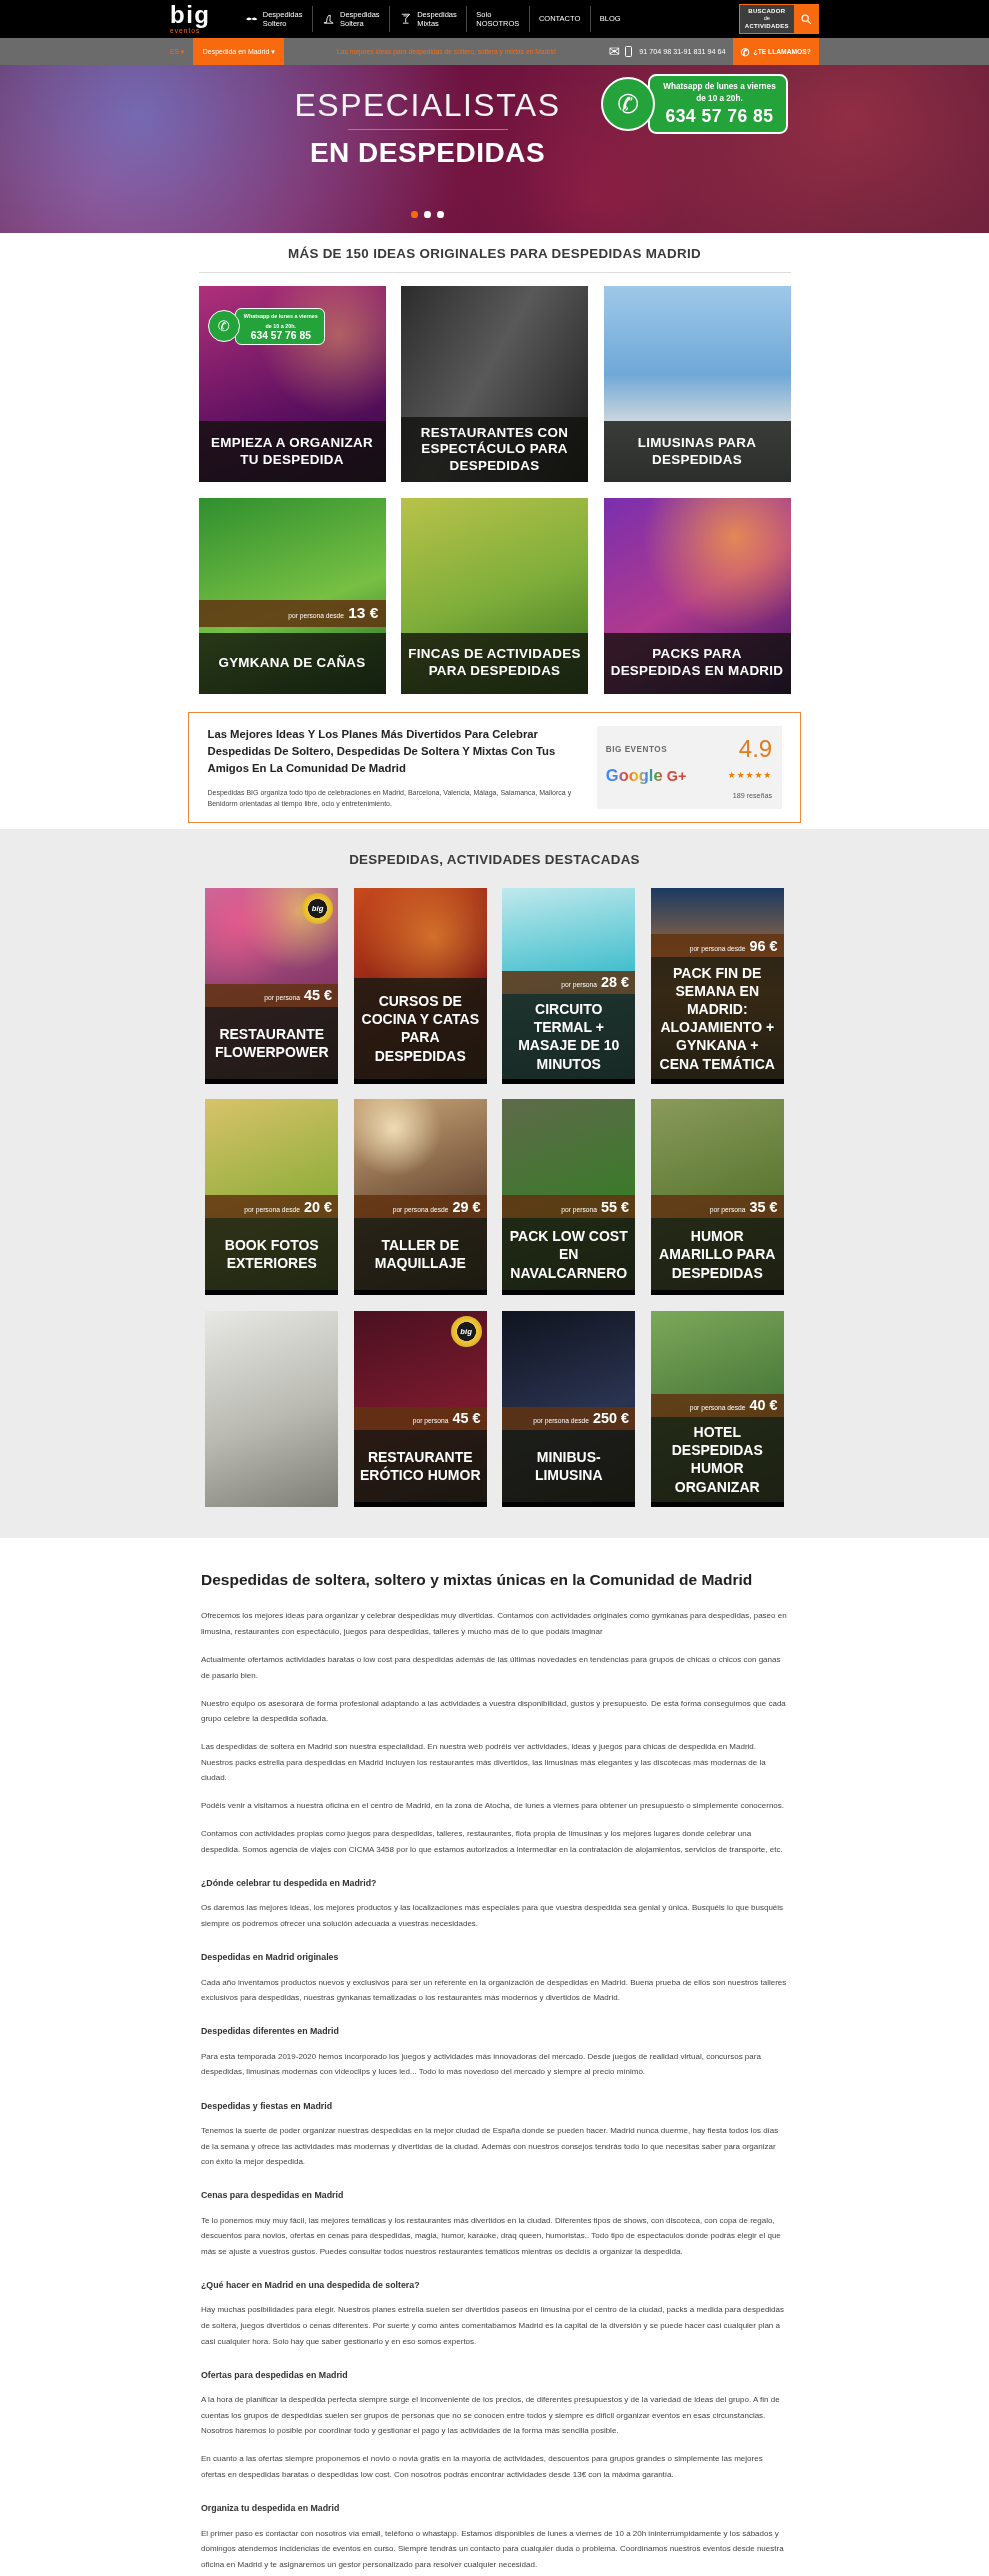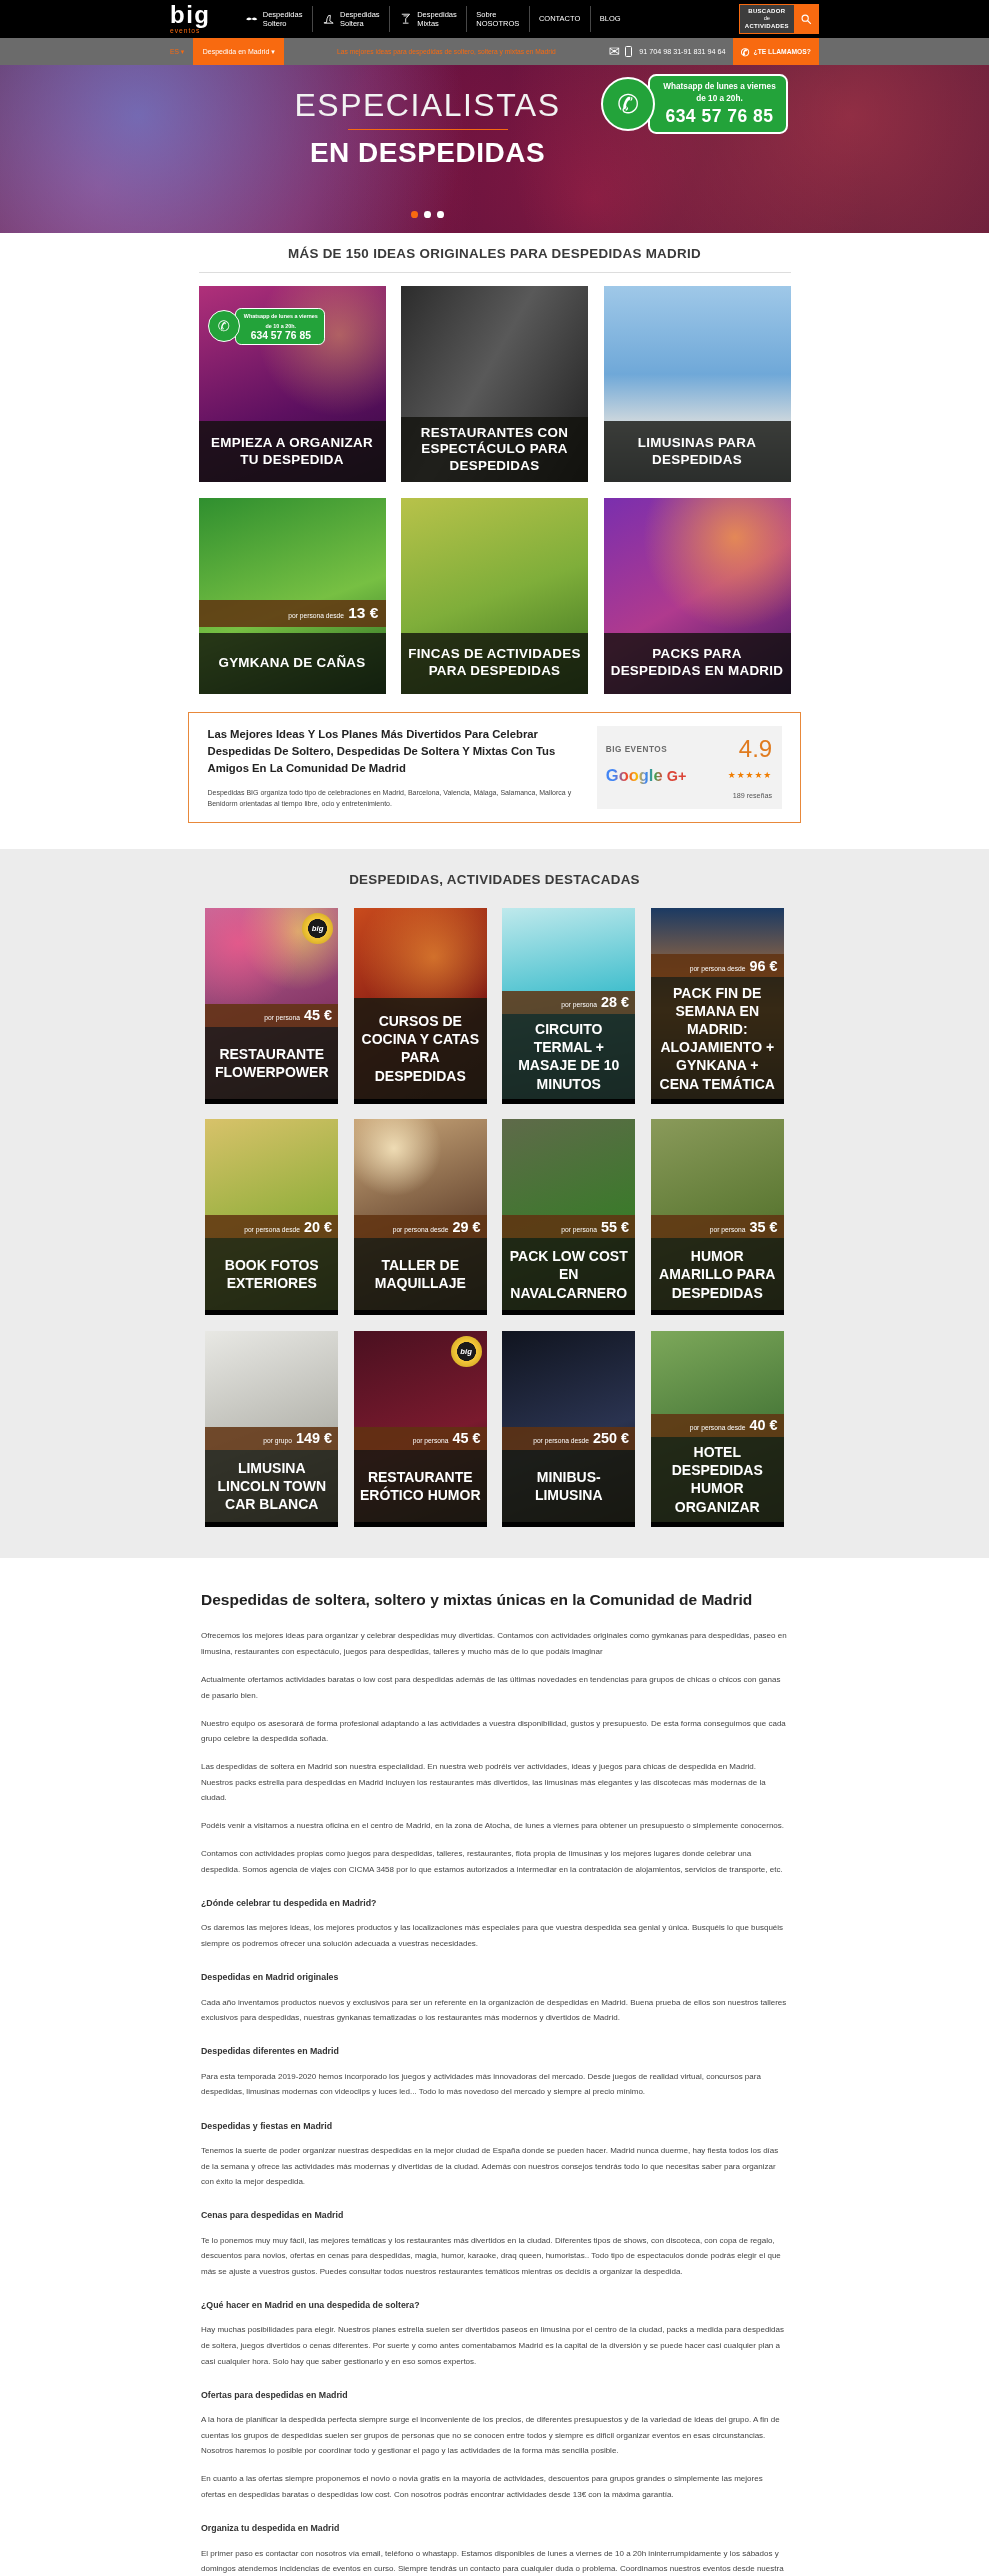--- a/index.html
+++ b/index.html
@@ -81,21 +81,21 @@
   .review p { font-size:7px; color:#444; margin-top:9.3px; line-height:1.6; }
   .gpanel { flex:0 0 185px; background:#f2f2f2; padding:7.2px 9.3px; display:grid; grid-template-columns:1fr auto; align-items:center; }
   .gbrand { font-size:8.2px; font-weight:bold; color:#6a6a6a; letter-spacing:0.5px; }
   .grate { font-size:24px; color:#e07b1f; font-weight:400; text-align:right; }
   .gword { font-size:16.5px; font-weight:700; background:linear-gradient(90deg,#4285f4 15%,#ea4335 35%,#fbbc05 55%,#4285f4 70%,#34a853 85%,#ea4335); -webkit-background-clip:text; background-clip:text; color:transparent; display:inline-block; }
   .gplus { font-size:14.4px; font-weight:700; color:#db4437; margin-left:4.1px; }
   .gstars { color:#f07d00; font-size:8.8px; letter-spacing:1px; text-align:right; }
   .greviews { grid-column:2; font-size:7.2px; color:#555; text-align:right; margin-top:4px; }
 
   
-  .acts { background:#ececec; margin-top:26px; padding:23px 0 31px; }
+  .acts { background:#ececec; margin-top:6px; padding:23px 0 31px; }
   .acts h2 { margin-bottom:20.6px; }
   .act-grid { display:grid; grid-template-columns:repeat(4,133px); gap:15.5px; justify-content:center; }
   .act-card { position:relative; height:196px; overflow:hidden; cursor:pointer; background:#222; }
   .act-card .img { position:absolute; inset:0; }
   .a1 { background:radial-gradient(circle at 25% 18%, rgba(255,90,140,.65), transparent 35%), radial-gradient(circle at 70% 12%, rgba(255,230,90,.6), transparent 30%), linear-gradient(160deg,#c06a9a,#8a3a6a 55%,#4a1a3a); }
   .a2 { background:radial-gradient(circle at 60% 25%, rgba(255,170,60,.55), transparent 45%), linear-gradient(150deg,#c94b1d,#7a1212 60%,#3c0a0a); }
   .a3 { background:linear-gradient(170deg,#bfe9ec,#31b9c9 55%,#0f7f97); }
   .a4 { background:linear-gradient(180deg,#1b3a63 0%,#d87f2e 52%,#5a3a22); }
   .a5 { background:linear-gradient(160deg,#d8c26a,#8fae3a 60%,#4a7a1f); }
   .a6 { background:radial-gradient(circle at 30% 15%, rgba(255,240,200,.8), transparent 25%), linear-gradient(160deg,#caa77a,#6a4a33 60%,#2e2018); }
@@ -150,21 +150,21 @@
       <svg class="nav-ic" viewBox="0 0 24 24" fill="none" stroke="#fff" stroke-width="1.6">
           <path d="M5 4 L19 4 L12 12 L12 19 M7 20 L17 20 M8 7 L16 7"></path>
         </svg>
       <span class="nv">
           <span>Despedidas</span>
           <span>Mixtas</span>
         </span>
     </div>
     <div class="nav-item">
       <span class="nv">
-          <span>Sobre</span>
+          <span>Solo</span>
           <span>NOSOTROS</span>
         </span>
     </div>
     <div class="nav-item">
       <span class="nv">
           <span>CONTACTO</span>
         </span>
     </div>
     <div class="nav-item">
       <span class="nv">
@@ -360,27 +360,20 @@
           <div class="ribbon">
             <span class="rp">por persona</span>
             <span class="rv">35 €</span>
           </div>
       <div class="albl">HUMOR AMARILLO PARA DESPEDIDAS</div>
         </div>
     </div>
 
     <div class="act-card">
       <div class="img a9"></div>
-      <div class="act-overlay">
-          <div class="ribbon">
-            <span class="rp">por grupo</span>
-            <span class="rv">149 €</span>
-          </div>
-      <div class="albl">LIMUSINA LINCOLN TOWN CAR BLANCA</div>
-        </div>
     </div>
 
     <div class="act-card">
       <div class="img a10"></div>
       <div class="badge-big">
           <span>big</span>
         </div>
       <div class="act-overlay">
           <div class="ribbon">
             <span class="rp">por persona</span>

